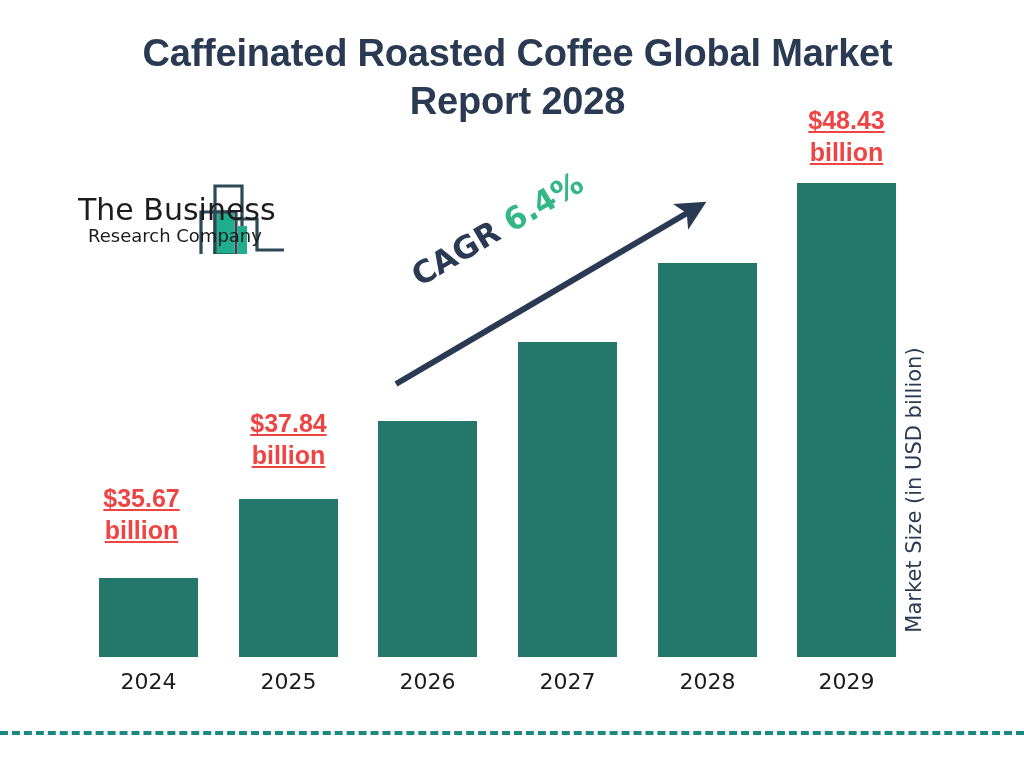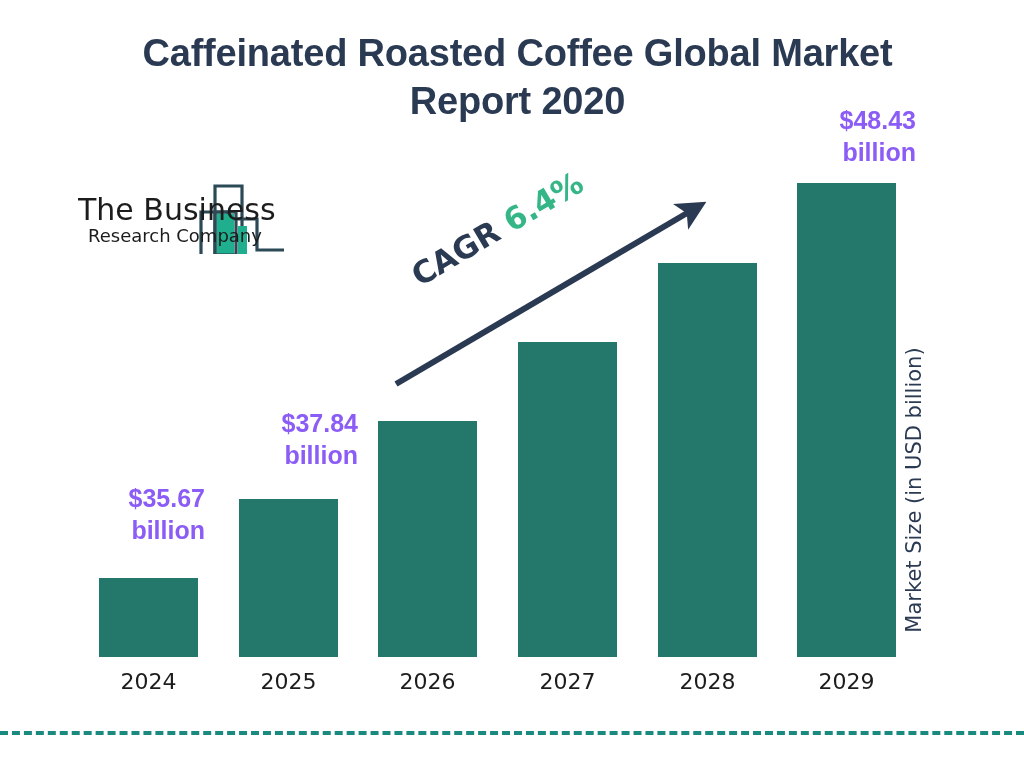--- a/index.html
+++ b/index.html
@@ -55,24 +55,25 @@
 
   .bar {
     position: absolute;
     background: #23776b;
   }
 
   .bar-value {
     position: absolute;
     font-size: 25px;
     font-weight: bold;
-    color: #8b5cf6;
+    color: #ef4444;
     line-height: 1.28;
-    text-align: right;
+    text-align: center;
     white-space: pre-line;
+    text-decoration: underline;
   }
 
   .tick-label {
     position: absolute;
     bottom: 74px;
     font-size: 22px;
     color: #1c1c1c;
     text-align: center;
     font-family: "DejaVu Sans", sans-serif;
   }
@@ -122,21 +123,21 @@
     width: 1024px;
     height: 0;
     border-top: 4px dashed #1a8a80;
   }
 </style>
 </head>
 <body>
 
 <div id="infographic">
 
-  <div class="chart-title">Caffeinated Roasted Coffee Global Market Report 2020</div>
+  <div class="chart-title">Caffeinated Roasted Coffee Global Market Report 2028</div>
 
   <div class="logo">
     <svg width="212" height="78" viewBox="0 0 212 78" xmlns="http://www.w3.org/2000/svg">
 
       <g fill="none" stroke="#2b4a56" stroke-width="3.2">
         <path d="M123 79 L123 36 L150 36 L150 79"></path>
         <path d="M137 79 L137 10 L164 10 L164 79"></path>
         <path d="M152 79 L152 43 L179 43 L179 74 L206 74"></path>
       </g>
       <g fill="#1fae8e">
@@ -153,21 +154,21 @@
 
   <div class="plot">
 
     <div class="bar" style="left:99px;  width:99px; top:578px; height:79px;"></div>
     <div class="bar" style="left:239px; width:99px; top:499px; height:158px;"></div>
     <div class="bar" style="left:378px; width:99px; top:421px; height:236px;"></div>
     <div class="bar" style="left:518px; width:99px; top:342px; height:315px;"></div>
     <div class="bar" style="left:658px; width:99px; top:263px; height:394px;"></div>
     <div class="bar" style="left:797px; width:99px; top:183px; height:474px;"></div>
 
-    <div class="bar-value" style="left:106px;  width:99px; top:482px;">$35.67
+    <div class="bar-value" style="left:92px;  width:99px; top:482px;">$35.67
 billion</div>
     <div class="bar-value" style="left:219px; width:139px; top:395px;margin-top:12px;">$37.84
 billion</div>
     <div class="bar-value" style="left:777px; width:139px; top:104px;">$48.43
 billion</div>
 
     <div class="tick-label" style="left:99px;  width:99px;">2024</div>
     <div class="tick-label" style="left:239px; width:99px;">2025</div>
     <div class="tick-label" style="left:378px; width:99px;">2026</div>
     <div class="tick-label" style="left:518px; width:99px;">2027</div>

